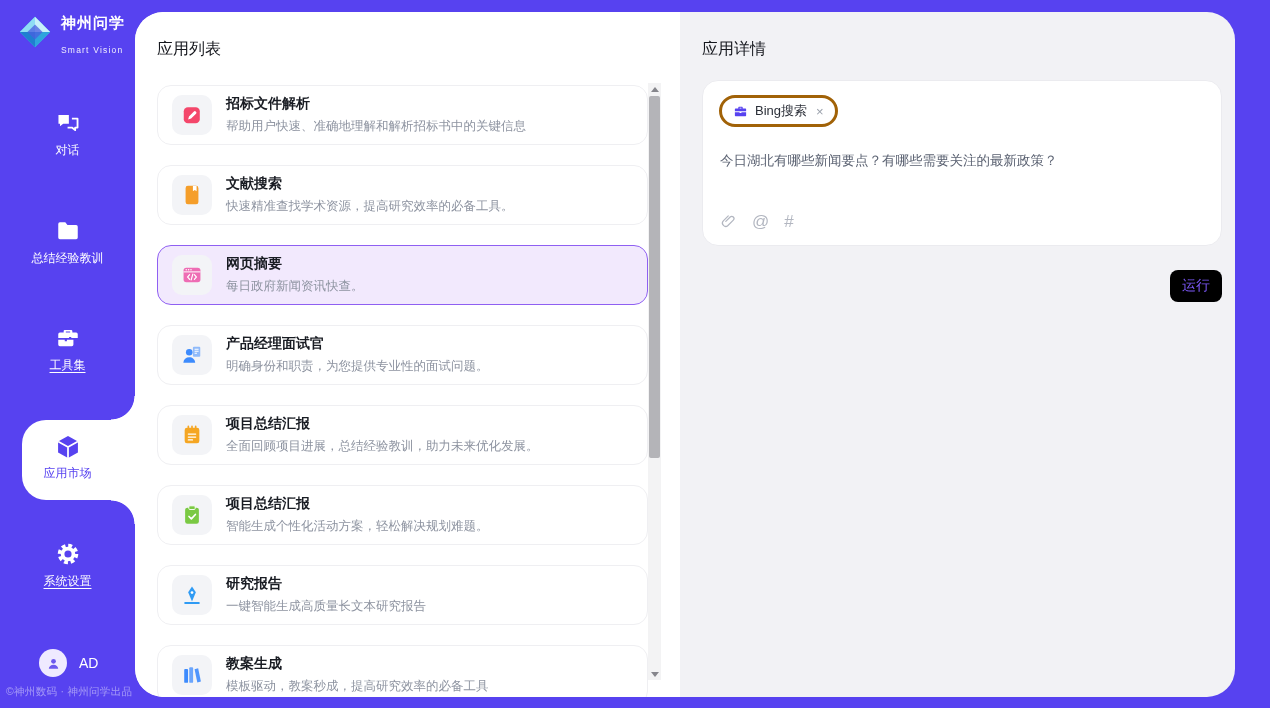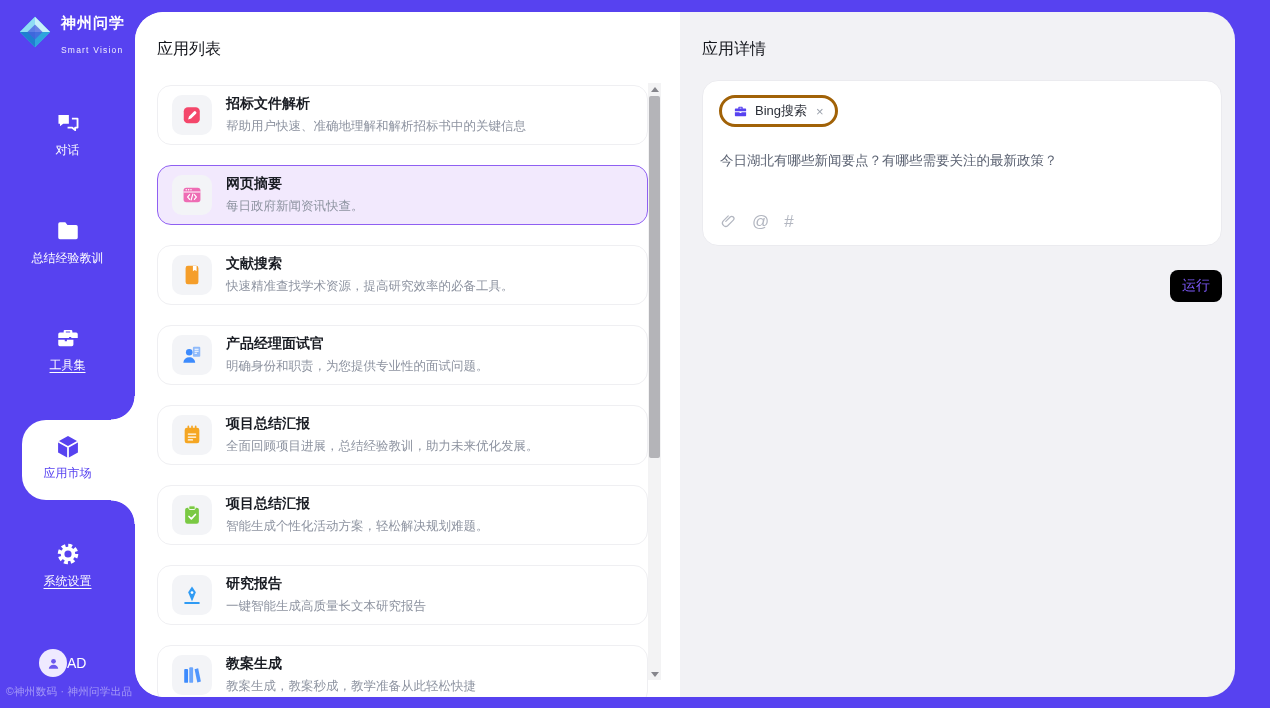--- a/index.html
+++ b/index.html
@@ -26,21 +26,21 @@
   .nav-item:nth-child(4){ top:433px; }
   .nav-item:nth-child(5){ top:541px; }
   .nav-item.active { color:#5742f0; }
 
   .bump { position:absolute; left:22px; top:420px; width:113px; height:80px; background:#fff; border-radius:24px 0 0 24px; z-index:2; }
   .bump::before { content:""; position:absolute; right:0; top:-24px; width:24px; height:24px;
      background:radial-gradient(circle 24px at 0 0, #5742f0 23px, #fff 23.8px); }
   .bump::after { content:""; position:absolute; right:0; bottom:-24px; width:24px; height:24px;
      background:radial-gradient(circle 24px at 0 100%, #5742f0 23px, #fff 23.8px); }
 
-  .user-row { position:absolute; left:39px; top:649px; display:flex; align-items:center; cursor:pointer; }
+  .user-row { position:absolute; left:39px; top:649px; display:flex; align-items:center; gap:12px; cursor:pointer; }
   .avatar { width:28px; height:28px; border-radius:50%; background:#efeaff; color:#6c59ee; display:flex; align-items:center; justify-content:center; }
   .user-name { font-size:14px; color:#fff; }
   .side-footer { position:absolute; left:6px; top:685px; width:128px; font-size:10.5px; color:rgba(255,255,255,.45); letter-spacing:.3px; }
 
   
   .main-panel { position:absolute; left:135px; top:12px; width:1100px; height:685px; background:#f2f2f5; border-radius:28px; overflow:hidden; }
 
   
   .list-panel { position:absolute; left:0; top:0; width:545px; height:685px; background:#fff; border-radius:28px 0 0 28px; overflow:hidden; }
   .panel-title { position:absolute; left:22px; top:27px; font-size:16px; font-weight:normal; color:#15171d; }
@@ -162,54 +162,54 @@
                   <rect x="3" y="3.5" width="17.5" height="17.5" rx="4.5" fill="currentColor"></rect>
                   <path d="M7.8 16.8l.9-3.2 5.4-5.4a1.4 1.4 0 0 1 2 0l.3.3a1.4 1.4 0 0 1 0 2l-5.4 5.4Z" fill="#fff"></path>
                 </svg>
               </span>
             </span>
     <span class="card-text">
       <div class="card-title">招标文件解析</div>
       <div class="card-desc">帮助用户快速、准确地理解和解析招标书中的关键信息</div>
     </span>
   </div>
+          <div class="app-card">
+    <span class="tile">
+              <span class="app-icon" style="color: rgb(245, 158, 42); display: flex;">
+                <svg viewBox="0 0 24 24" width="22" height="22">
+                  <path fill="currentColor" d="M5 4.5A2.5 2.5 0 0 1 7.5 2h9A2.5 2.5 0 0 1 19 4.5v15A2.5 2.5 0 0 1 16.5 22h-9A2.5 2.5 0 0 1 5 19.5Z"></path>
+                  <path d="M13 2.3v5.6l2-1.4 2 1.4V2.3" fill="#fff"></path>
+                </svg>
+              </span>
+            </span>
+    <span class="card-text">
+      <div class="card-title">文献搜索</div>
+      <div class="card-desc">快速精准查找学术资源，提高研究效率的必备工具。</div>
+    </span>
+  </div>
           <div class="app-card selected">
     <span class="tile">
               <span class="app-icon" style="color: rgb(238, 108, 180); display: flex;">
                 <svg viewBox="0 0 24 24" width="22" height="22">
                   <rect x="2.8" y="4" width="18.4" height="16" rx="3" fill="currentColor"></rect>
                   <path d="M2.8 8.6h18.4" stroke="#fff" stroke-width="1.1"></path>
                   <circle cx="5.7" cy="6.3" r=".8" fill="#fff"></circle>
                   <circle cx="8.3" cy="6.3" r=".8" fill="#fff"></circle>
                   <circle cx="10.9" cy="6.3" r=".8" fill="#fff"></circle>
                   <path d="m9.4 11.7-2.2 2.5 2.2 2.5M14.6 11.7l2.2 2.5-2.2 2.5M12.9 11l-1.8 6.3" stroke="#fff" stroke-width="1.3" fill="none" stroke-linecap="round"></path>
                 </svg>
               </span>
             </span>
     <span class="card-text">
       <div class="card-title">网页摘要</div>
       <div class="card-desc">每日政府新闻资讯快查。</div>
     </span>
   </div>
           <div class="app-card">
     <span class="tile">
-              <span class="app-icon" style="color: rgb(245, 158, 42); display: flex;">
-                <svg viewBox="0 0 24 24" width="22" height="22">
-                  <path fill="currentColor" d="M5 4.5A2.5 2.5 0 0 1 7.5 2h9A2.5 2.5 0 0 1 19 4.5v15A2.5 2.5 0 0 1 16.5 22h-9A2.5 2.5 0 0 1 5 19.5Z"></path>
-                  <path d="M13 2.3v5.6l2-1.4 2 1.4V2.3" fill="#fff"></path>
-                </svg>
-              </span>
-            </span>
-    <span class="card-text">
-      <div class="card-title">文献搜索</div>
-      <div class="card-desc">快速精准查找学术资源，提高研究效率的必备工具。</div>
-    </span>
-  </div>
-          <div class="app-card">
-    <span class="tile">
               <span class="app-icon" style="color: rgb(61, 139, 253); display: flex;">
                 <svg viewBox="0 0 24 24" width="22" height="22">
                   <rect x="13" y="3" width="8" height="11" rx="1.2" fill="currentColor" opacity=".55"></rect>
                   <path d="M14.8 5.8h4.4M14.8 8h4.4M14.8 10.2h2.6" stroke="#fff" stroke-width="1.1" fill="none"></path>
                   <circle cx="9" cy="9" r="3.6" fill="currentColor"></circle>
                   <path d="M2.5 20.5c.4-4 3-6 6.5-6s6.1 2 6.5 6Z" fill="currentColor"></path>
                 </svg>
               </span>
             </span>
     <span class="card-text">
@@ -269,21 +269,21 @@
                   <g fill="currentColor">
                     <rect x="3.5" y="5.5" width="4.2" height="15" rx="1"></rect>
                     <rect x="9" y="3.5" width="4.2" height="17" rx="1" opacity=".75"></rect>
                     <path d="m14.8 5.6 3.9-1 3 14.6-3.9 1z" opacity=".9"></path>
                   </g>
                 </svg>
               </span>
             </span>
     <span class="card-text">
       <div class="card-title">教案生成</div>
-      <div class="card-desc">教案生成，教案秒成，教学准备从此轻松快捷</div>
+      <div class="card-desc">模板驱动，教案秒成，提高研究效率的必备工具</div>
     </span>
   </div>
         </div>
       <div class="scrollbar">
         <span class="scroll-btn up">
             <span class="tri-up"></span>
           </span>
         <span class="scroll-thumb"></span>
         <span class="scroll-btn down">
             <span class="tri-down"></span>

